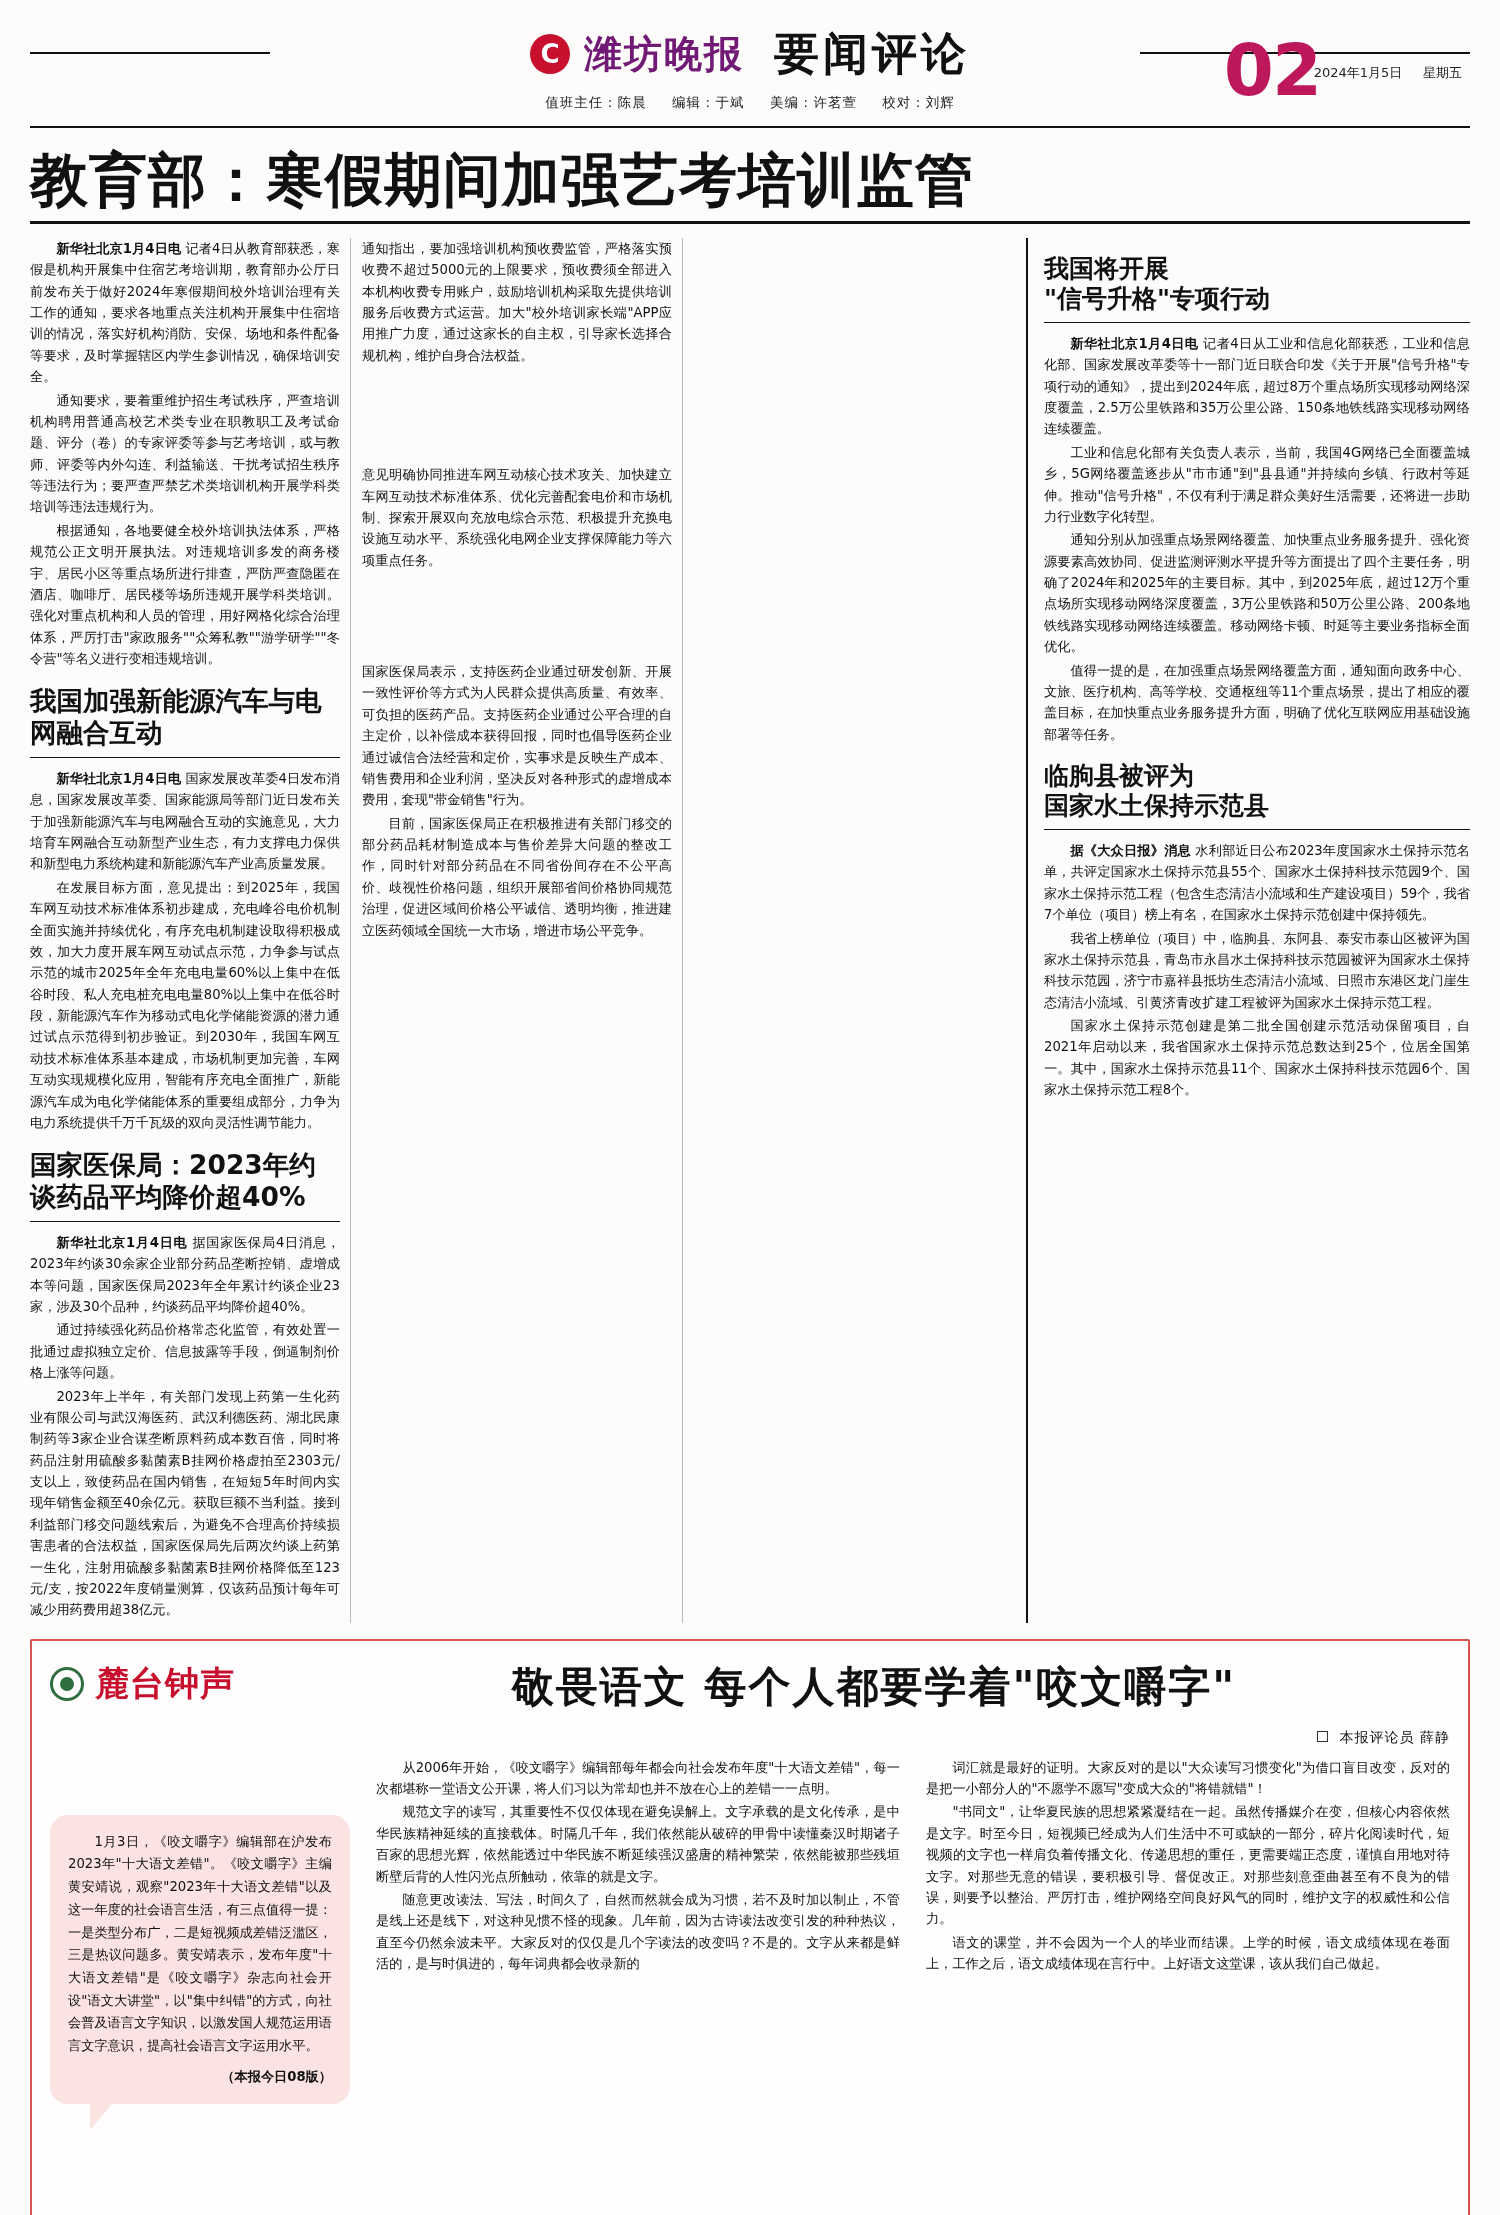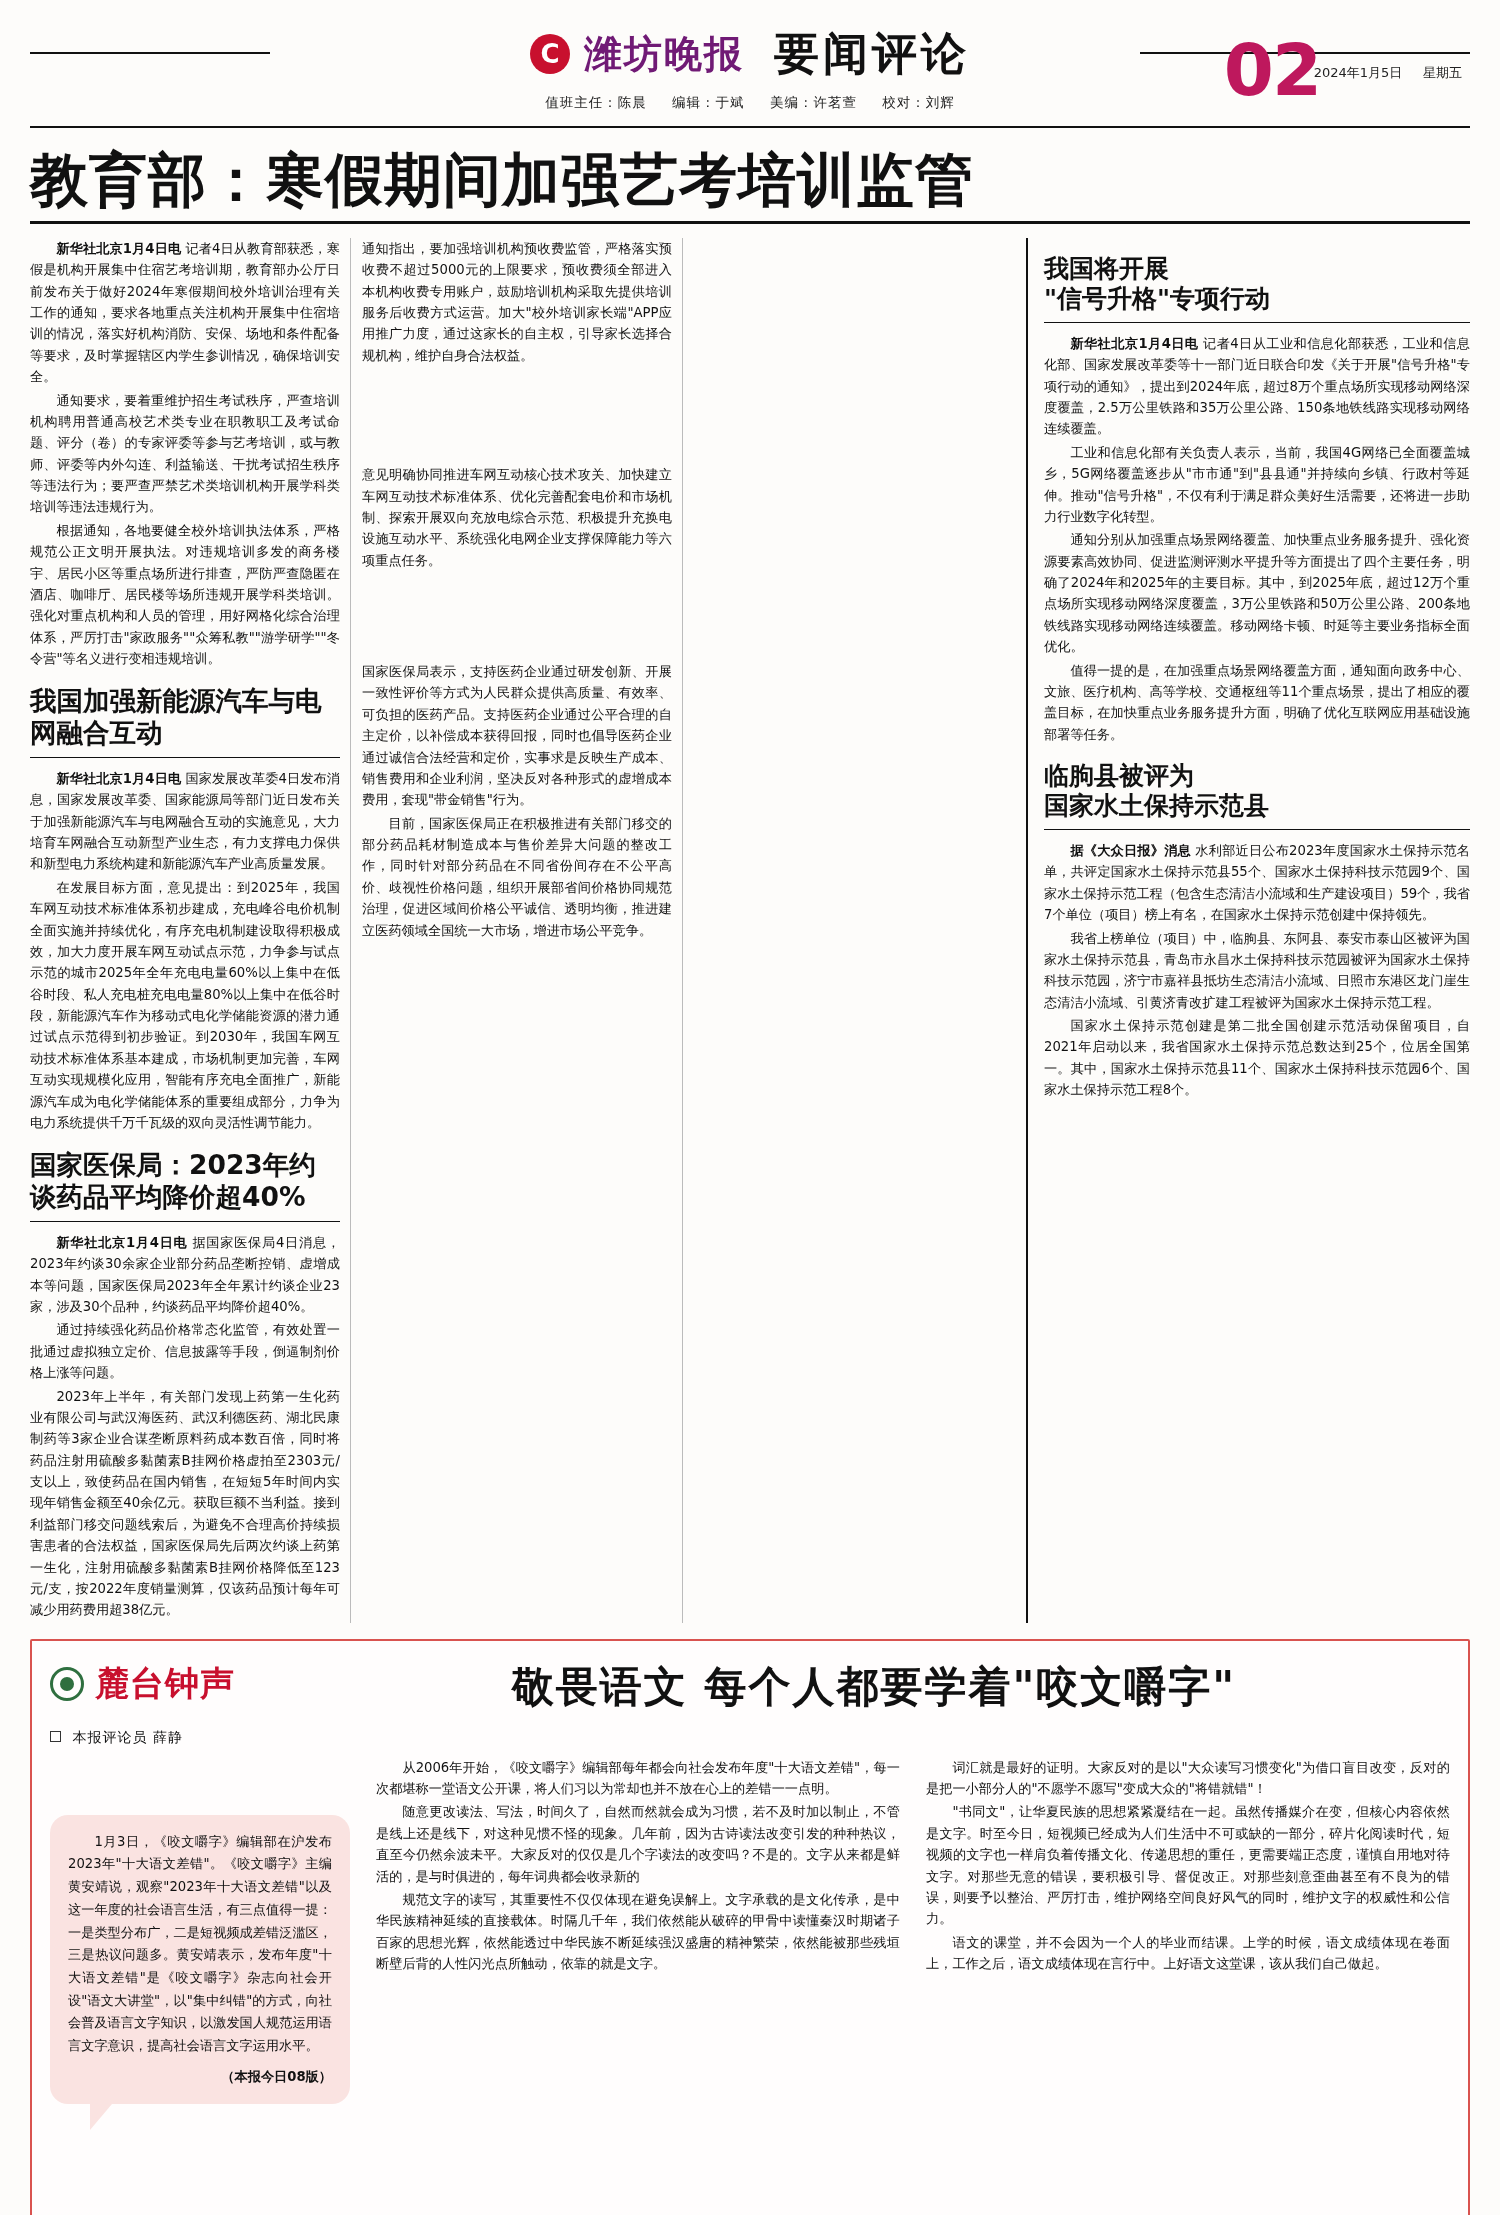--- a/index.html
+++ b/index.html
@@ -115,21 +115,21 @@
     position:relative;
   }
   .brand-mark::after{
     content:""; position:absolute; left:7px; top:7px; width:14px; height:14px;
     background:#2f6f3f; border-radius:50%;
   }
   .comm-title {
     flex:1; text-align:center;
     font-size:42px; font-weight:bold; letter-spacing:2px; padding-top:4px;
   }
-  .comm-byline { text-align:left; font-size:14px; margin-top:14px; letter-spacing:1px;}
+  .comm-byline { text-align:right; font-size:14px; margin-top:14px; letter-spacing:1px;}
   .comm-byline .box { display:inline-block; width:11px; height:11px; border:1px solid #333; margin-right:6px;}
 
   .comm-grid {
     margin-top:10px;
     display:grid; grid-template-columns: 300px 1fr 1fr;
     column-gap:26px;
   }
   .bubble {
     background:#fae3e1;
     border-radius:18px;
@@ -265,22 +265,22 @@
 
     <div class="comm-grid">
       <div>
         <div class="bubble">
           <p>1月3日，《咬文嚼字》编辑部在沪发布2023年"十大语文差错"。《咬文嚼字》主编黄安靖说，观察"2023年十大语文差错"以及这一年度的社会语言生活，有三点值得一提：一是类型分布广，二是短视频成差错泛滥区，三是热议问题多。黄安靖表示，发布年度"十大语文差错"是《咬文嚼字》杂志向社会开设"语文大讲堂"，以"集中纠错"的方式，向社会普及语言文字知识，以激发国人规范运用语言文字意识，提高社会语言文字运用水平。</p>
           <p class="tagline">（本报今日08版）</p>
         </div>
       </div>
       <div class="comm-col">
         <p class="body">从2006年开始，《咬文嚼字》编辑部每年都会向社会发布年度"十大语文差错"，每一次都堪称一堂语文公开课，将人们习以为常却也并不放在心上的差错一一点明。</p>
+        <p class="body">规范文字的读写，其重要性不仅仅体现在避免误解上。文字承载的是文化传承，是中华民族精神延续的直接载体。时隔几千年，我们依然能从破碎的甲骨中读懂秦汉时期诸子百家的思想光辉，依然能透过中华民族不断延续强汉盛唐的精神繁荣，依然能被那些残垣断壁后背的人性闪光点所触动，依靠的就是文字。</p>
         <p class="body">随意更改读法、写法，时间久了，自然而然就会成为习惯，若不及时加以制止，不管是线上还是线下，对这种见惯不怪的现象。几年前，因为古诗读法改变引发的种种热议，直至今仍然余波未平。大家反对的仅仅是几个字读法的改变吗？不是的。文字从来都是鲜活的，是与时俱进的，每年词典都会收录新的</p>
-        <p class="body">规范文字的读写，其重要性不仅仅体现在避免误解上。文字承载的是文化传承，是中华民族精神延续的直接载体。时隔几千年，我们依然能从破碎的甲骨中读懂秦汉时期诸子百家的思想光辉，依然能透过中华民族不断延续强汉盛唐的精神繁荣，依然能被那些残垣断壁后背的人性闪光点所触动，依靠的就是文字。</p>
       </div>
       <div class="comm-col">
         <p class="body">词汇就是最好的证明。大家反对的是以"大众读写习惯变化"为借口盲目改变，反对的是把一小部分人的"不愿学不愿写"变成大众的"将错就错"！</p>
         <p class="body">"书同文"，让华夏民族的思想紧紧凝结在一起。虽然传播媒介在变，但核心内容依然是文字。时至今日，短视频已经成为人们生活中不可或缺的一部分，碎片化阅读时代，短视频的文字也一样肩负着传播文化、传递思想的重任，更需要端正态度，谨慎自用地对待文字。对那些无意的错误，要积极引导、督促改正。对那些刻意歪曲甚至有不良为的错误，则要予以整治、严厉打击，维护网络空间良好风气的同时，维护文字的权威性和公信力。</p>
         <p class="body">语文的课堂，并不会因为一个人的毕业而结课。上学的时候，语文成绩体现在卷面上，工作之后，语文成绩体现在言行中。上好语文这堂课，该从我们自己做起。</p>
       </div>
     </div>
   </div>
 
 </div>

